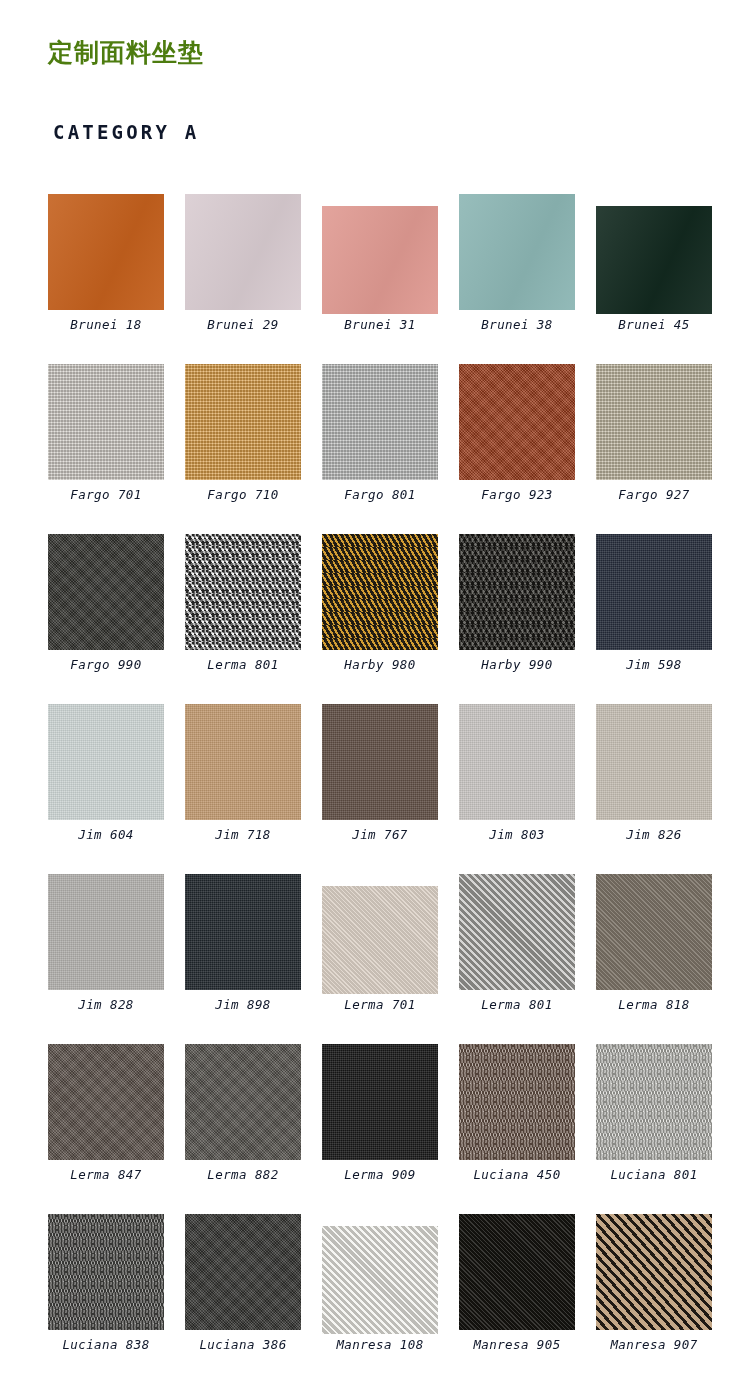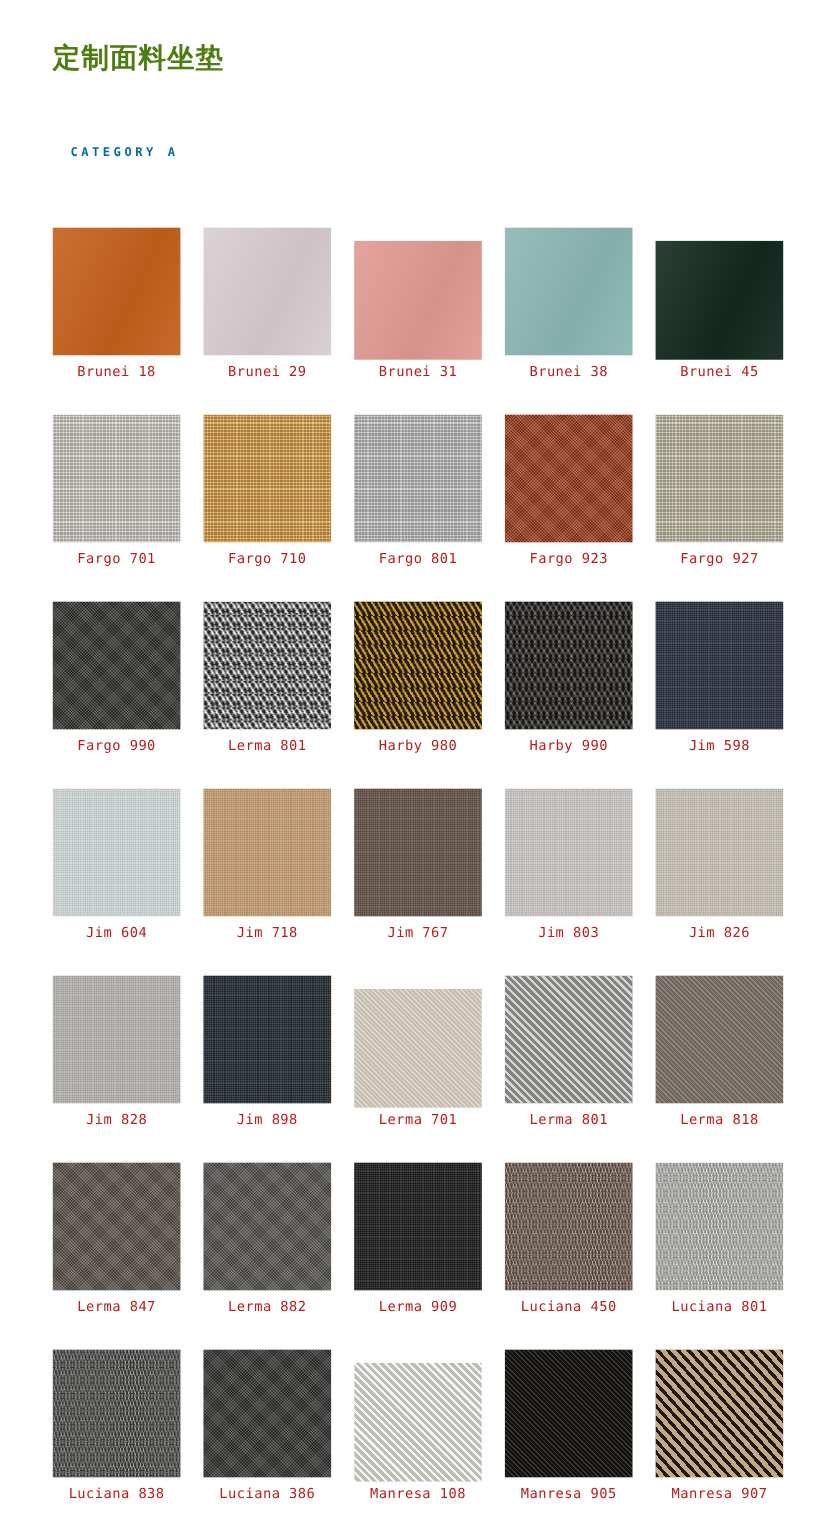--- a/index.html
+++ b/index.html
@@ -17,25 +17,25 @@
     font-weight:600;
     color:#4d7c0f;
     letter-spacing:1px;
     margin:0;
     padding:38px 0 0 48px;
     line-height:1.2;
   }
 
   .category-heading{
     font-family:"DejaVu Sans Mono","Liberation Mono",monospace;
-    font-size:11px;
+    font-size:19px;
     font-weight:700;
-    color:#0369a1;
+    color:#0f172a;
     letter-spacing:3.2px;
-    margin:16px;
+    margin:5px;
     padding:48px 0 0 48px;
   }
 
   .grid{
     padding:28px 0 0 48px;
     width:702px;
     box-sizing:border-box;
   }
   .row{
     display:flex;
@@ -63,26 +63,27 @@
   .swatch.short{height:108px;}
   .swatch::after{
     content:"";
     position:absolute;
     inset:0;
     pointer-events:none;
   }
   .label{
     font-family:"DejaVu Sans Mono","Liberation Mono",monospace;
     font-size:12.5px;
-    color:#b91c1c;
+    color:#0f172a;
     letter-spacing:0.4px;
     white-space:nowrap;
     text-align:center;
     margin-top:9px;
     line-height:1;
+    font-style:italic;
   }
   .cell.raised .label{margin-top:5px;}
 
   
   
   [data-tex="plain"]::after{
     background-image:
       repeating-linear-gradient(0deg, rgba(255,255,255,.10) 0 1px, rgba(0,0,0,.05) 1px 2px),
       repeating-linear-gradient(90deg, rgba(255,255,255,.09) 0 1px, rgba(0,0,0,.05) 1px 2px);
   }

